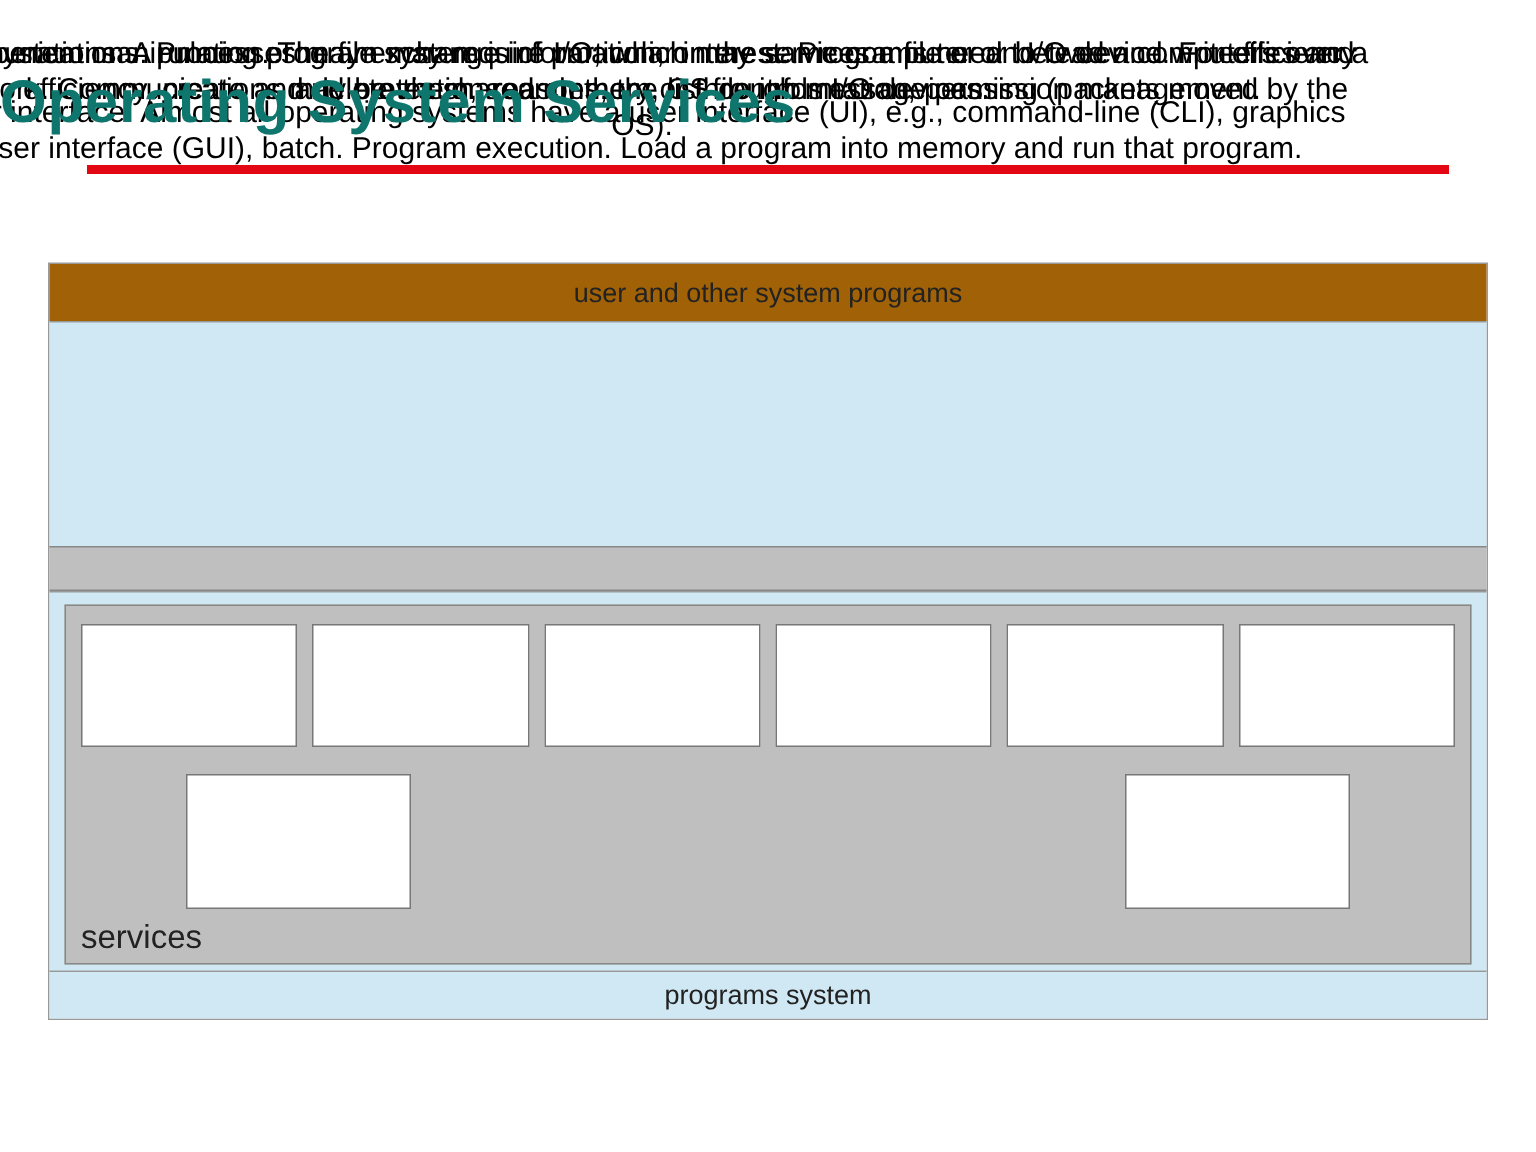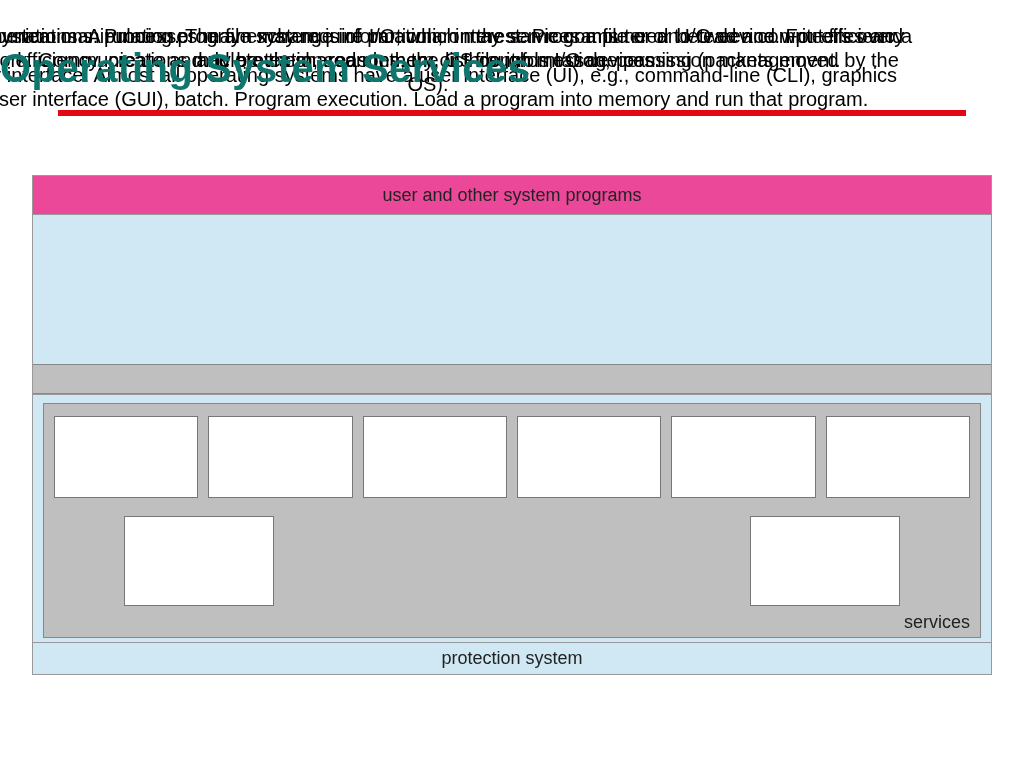--- a/index.html
+++ b/index.html
@@ -62,21 +62,21 @@
     border-top: 1px solid #999;
     text-align: center;
     font-size: 18px;
     color: #222;
     display: flex;
     align-items: center;
     justify-content: center;
   }
   .row:first-child { border-top: none; }
 
-  .row-user { height: 38px; background: #ec4899; }
+  .row-user { height: 38px; background: #a16207; }
   .row-gui  { height: 150px; background: #cfe8f3; }
   .row-band { height: 30px;  background: #bfbfbf; border-top: 1px solid #888; border-bottom: 1px solid #888; }
   .row-svc  { background: #cfe8f3; padding: 8px 10px 4px 10px; }
   .row-os   { height: 32px; background: #cfe8f3; }
   .row-hw   { height: 32px; background: #fff; }
 
   .svc-panel {
     background: #bfbfbf;
     border: 1px solid #888;
     padding: 12px 10px 4px 10px;
@@ -99,21 +99,21 @@
     margin-bottom: 6px;
   }
   .svc-box2 {
     width: 150px;
     height: 90px;
     background: #fff;
     border: 1px solid #777;
   }
   .svc-box2.left  { margin-left: 70px; }
   .svc-box2.right { margin-right: 70px; }
-  .svc-label { text-align: right; font-size: 18px; color: #222; }
+  .svc-label { text-align: left; font-size: 22px; color: #222; }
 </style>
 </head>
 <body>
 
 <div class="page">
 
   <div class="text-layer">
     <div id="tt1" class="top-text">Communications. Processes may exchange information, on the same computer or between computers over a network. Communications may be via shared memory or through message passing (packets moved by the OS).</div>
     <div id="tt2" class="top-text">I/O operations. A running program may require I/O, which may services a file or an I/O device. For efficiency and protection reasons, the OS controls I/O devices.</div>
     <div id="tt3" class="top-text">File-system manipulation. The file system is of particular interest. Programs need to read and write files and efficiency, create and delete them, search them, list file information, permission management.</div>
@@ -141,15 +141,15 @@
           <div class="svc-box"></div>
         </div>
         <div class="svc-grid2">
           <div class="svc-box2 left"></div>
           <div class="svc-box2 right"></div>
         </div>
         <div class="svc-label">services</div>
       </div>
     </div>
 
-    <div class="row row-os">protection system</div>
+    <div class="row row-os">programs system</div>
   </div>
 </div>
 
 </body></html>

